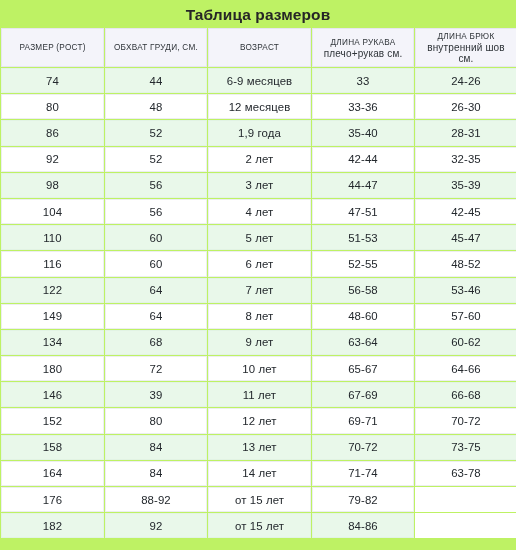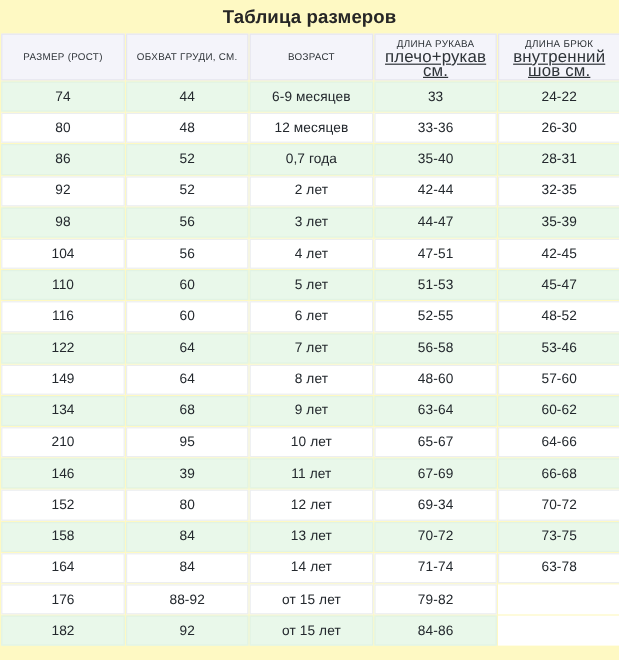--- a/index.html
+++ b/index.html
@@ -9,21 +9,21 @@
     height: 550px;
     background: #ffffff;
     font-family: "Liberation Sans", "DejaVu Sans", sans-serif;
     overflow: hidden;
   }
 
   #page {
     width: 516px;
     height: 550px;
     position: relative;
-    background: #fef9c3;
+    background: #bef264;
   }
 
   .title {
     width: 516px;
     text-align: center;
     font-size: 15.5px;
     font-weight: bold;
     color: #262626;
     letter-spacing: 0.1px;
     padding-top: 3px;
@@ -58,25 +58,24 @@
     display: block;
     font-size: 8.2px;
     color: #2e3338;
     letter-spacing: 0.25px;
     line-height: 11px;
     text-transform: uppercase;
   }
 
   .hd-l2 {
     display: block;
-    font-size: 14px;
+    font-size: 10px;
     color: #2e3338;
     letter-spacing: 0.15px;
     line-height: 11px;
-    text-decoration: underline;
   }
 
   tbody td {
     height: 25.2px;
     text-align: center;
     vertical-align: middle;
     font-size: 11.4px;
     color: #23282d;
     border: 1px solid #eceef0;
     background: #ffffff;
@@ -129,33 +128,33 @@
             <span class="hd-l2">внутренний шов см.</span>
           </th>
         </tr>
     </thead>
     <tbody>
         <tr class="alt">
           <td>74</td>
           <td>44</td>
           <td>6-9 месяцев</td>
           <td>33</td>
-          <td>24-22</td>
+          <td>24-26</td>
         </tr>
         <tr>
           <td>80</td>
           <td>48</td>
           <td>12 месяцев</td>
           <td>33-36</td>
           <td>26-30</td>
         </tr>
         <tr class="alt">
           <td>86</td>
           <td>52</td>
-          <td>0,7 года</td>
+          <td>1,9 года</td>
           <td>35-40</td>
           <td>28-31</td>
         </tr>
         <tr>
           <td>92</td>
           <td>52</td>
           <td>2 лет</td>
           <td>42-44</td>
           <td>32-35</td>
         </tr>
@@ -202,38 +201,38 @@
           <td>57-60</td>
         </tr>
         <tr class="alt">
           <td>134</td>
           <td>68</td>
           <td>9 лет</td>
           <td>63-64</td>
           <td>60-62</td>
         </tr>
         <tr>
-          <td>210</td>
-          <td>95</td>
+          <td>180</td>
+          <td>72</td>
           <td>10 лет</td>
           <td>65-67</td>
           <td>64-66</td>
         </tr>
         <tr class="alt">
           <td>146</td>
           <td>39</td>
           <td>11 лет</td>
           <td>67-69</td>
           <td>66-68</td>
         </tr>
         <tr>
           <td>152</td>
           <td>80</td>
           <td>12 лет</td>
-          <td>69-34</td>
+          <td>69-71</td>
           <td>70-72</td>
         </tr>
         <tr class="alt">
           <td>158</td>
           <td>84</td>
           <td>13 лет</td>
           <td>70-72</td>
           <td>73-75</td>
         </tr>
         <tr>

